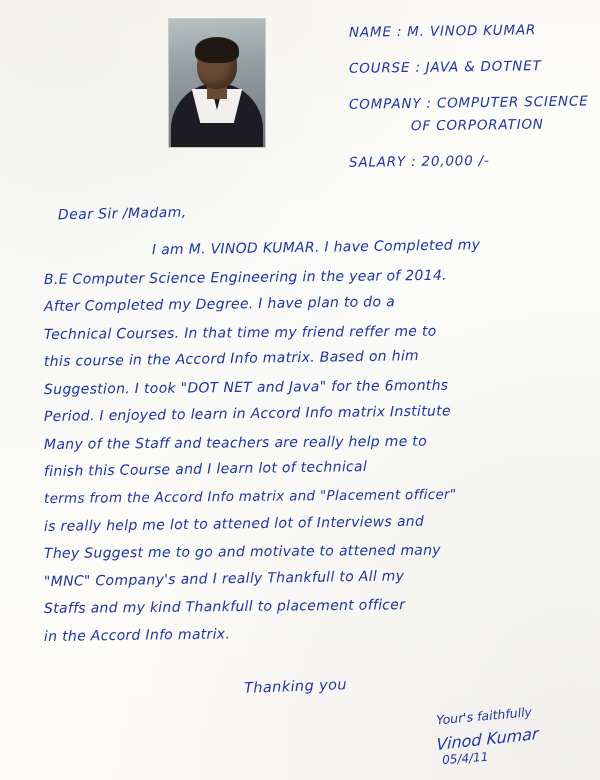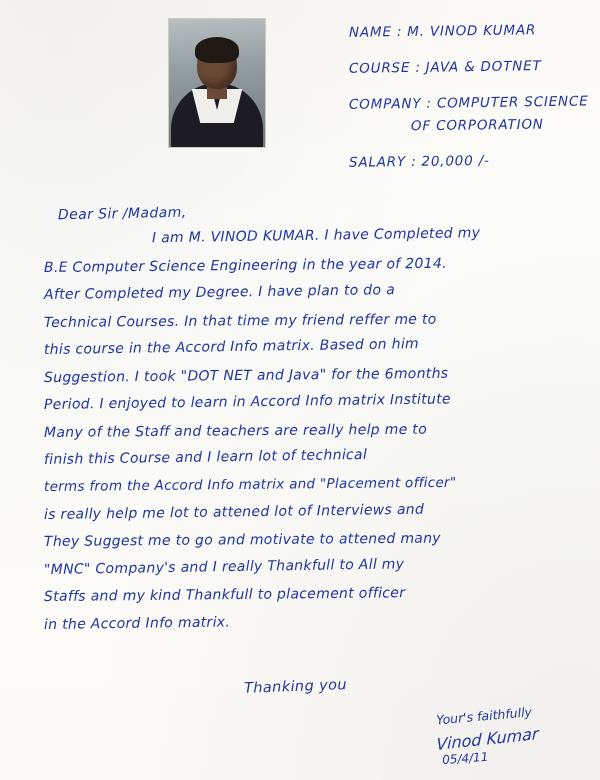--- a/index.html
+++ b/index.html
@@ -136,21 +136,21 @@
   .salutation {
     position: absolute;
     left: 58px;
     top: 205px;
     font-size: 14px;
     transform: rotate(-1.2deg);
   }
   .bodytext {
     position: absolute;
     left: 44px;
-    top: 232px;
+    top: 244px;
     width: 530px;
   }
   .bodytext .ln {
     color: #21379c;
     font-style: italic;
     font-size: 14px;
     letter-spacing: 0.3px;
     line-height: 1;
     margin-bottom: 13.5px;
     white-space: nowrap;

